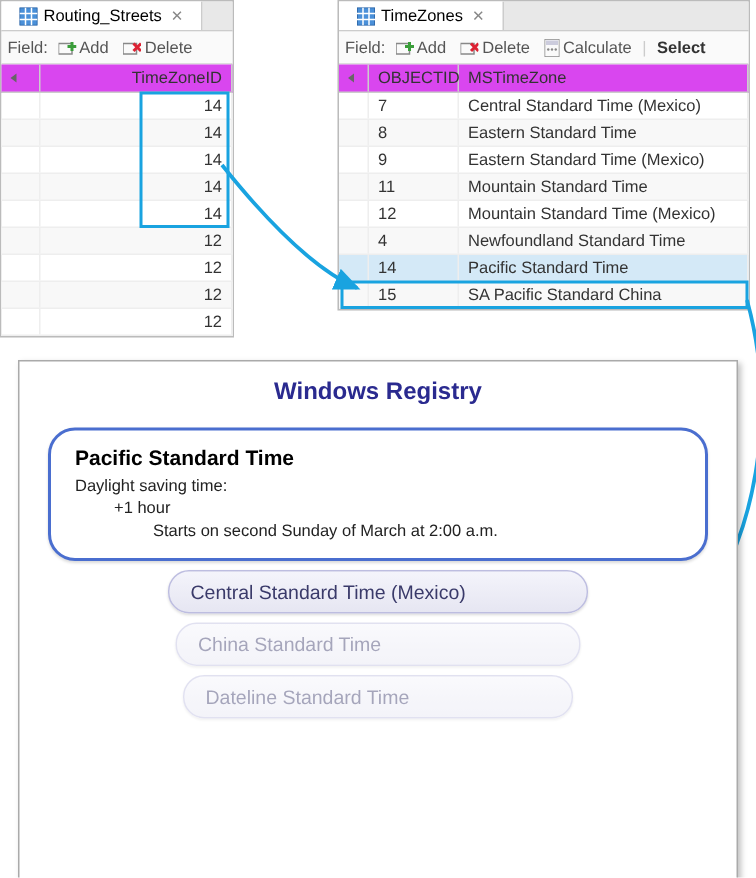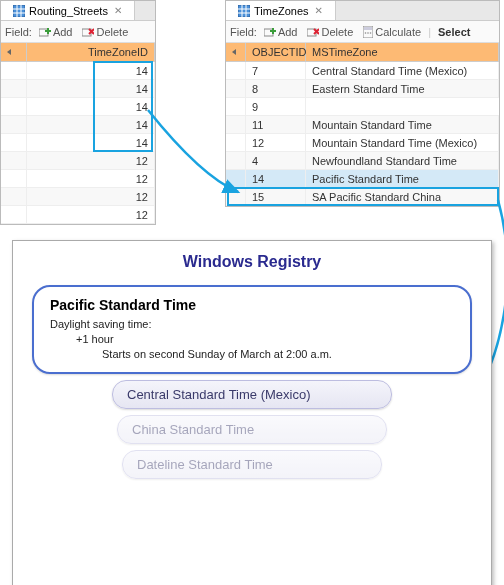--- a/index.html
+++ b/index.html
@@ -12,21 +12,21 @@
   .tab-bar { display: flex; align-items: center; background: #e8e8e8; border-bottom: 1px solid #ccc; height: 20px; }
   .tab { display: flex; align-items: center; background: #fff; border-right: 1px solid #ccc; padding: 2px 12px; height: 100%; font-size: 11px; }
   .tab svg { margin-right: 4px; }
   .tab .close { margin-left: 6px; color: #888; font-size: 10px; }
   
   .toolbar { display: flex; align-items: center; background: #fafafa; border-bottom: 1px solid #ddd; height: 22px; padding: 0 4px; gap: 4px; font-size: 11px; color: #555; }
   .toolbar .sep { color: #ccc; }
   .toolbar .btn { display: flex; align-items: center; gap: 2px; padding: 1px 3px; cursor: pointer; }
   .toolbar .btn svg { display: block; }
   
-  .header-row { display: flex; background: #fdba74; border-bottom: 1px solid #ccc; }
+  .header-row { display: flex; background: #d946ef; border-bottom: 1px solid #ccc; }
   .header-cell { border-right: 1px solid #ccc; padding: 3px 6px; font-size: 11px; color: #333; display: flex; align-items: center; }
   .chev { display:inline-block; width:0; height:0; border-top:3px solid transparent; border-bottom:3px solid transparent; border-right:4px solid #666; margin-right:3px; }
   
   .rows { background: #fff; }
   .data-row { display: flex; border-bottom: 1px solid #eee; height: 18px; }
   .data-row:nth-child(even) { background: #f8f8f8; }
   .cell { border-right: 1px solid #eee; padding: 2px 6px; font-size: 11px; color: #333; display:flex; align-items:center; }
   .hl-box { position: absolute; border: 2px solid #19a3e0; pointer-events: none; }
   .hl-row { background: #d4e9f7 !important; }
   
@@ -189,20 +189,21 @@
         <div class="cell" style="flex:1;">Central Standard Time (Mexico)</div>
       </div>
       <div class="data-row">
         <div class="cell" style="width:20px;"></div>
         <div class="cell" style="width:60px;">8</div>
         <div class="cell" style="flex:1;">Eastern Standard Time</div>
       </div>
       <div class="data-row">
         <div class="cell" style="width:20px;"></div>
         <div class="cell" style="width:60px;">9</div>
+        <div class="cell" style="flex:1;">Eastern Standard Time (Mexico)</div>
       </div>
       <div class="data-row">
         <div class="cell" style="width:20px;"></div>
         <div class="cell" style="width:60px;">11</div>
         <div class="cell" style="flex:1;">Mountain Standard Time</div>
       </div>
       <div class="data-row">
         <div class="cell" style="width:20px;"></div>
         <div class="cell" style="width:60px;">12</div>
         <div class="cell" style="flex:1;">Mountain Standard Time (Mexico)</div>

